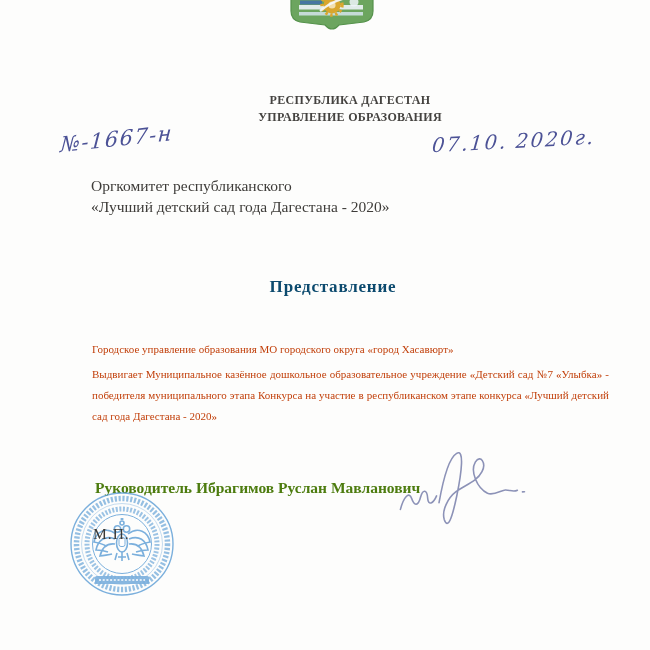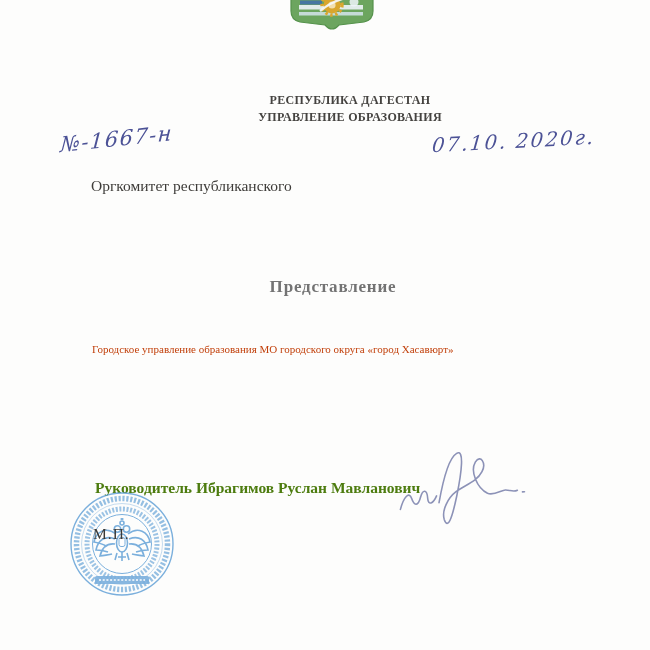--- a/index.html
+++ b/index.html
@@ -22,21 +22,21 @@
   }
   .hand-number{left:60px;top:127px;font-size:21px;letter-spacing:1.5px;
     transform:rotate(-6deg) skewX(-10deg);}
   .hand-date{left:432px;top:129px;font-size:20px;letter-spacing:2px;
     transform:rotate(-3deg) skewX(-8deg);}
   
   .addressee{position:absolute;left:91px;top:176px;font-size:15.5px;line-height:20.5px;color:#3e3c39;}
   
   .doc-title{
     position:absolute;left:20px;top:277px;width:626px;text-align:center;
-    font-weight:bold;font-size:17px;letter-spacing:.8px;color:#737373;
+    font-weight:bold;font-size:17px;letter-spacing:.8px;color:#0c4a6e;
   }
   
   .para{position:absolute;left:92px;width:517px;font-size:11px;line-height:21.2px;color:#c2410c;}
   .para-1{top:328px;}
   .para-2{top:353px;text-align:justify;}
   
   .sig-row{position:absolute;left:95px;top:479px;font-weight:bold;font-size:15.5px;color:#4d7c0f;white-space:nowrap;}
   .sig-svg{position:absolute;left:393px;top:441px;opacity:.9;}
   
   .stamp-svg{position:absolute;left:67px;top:489px;opacity:.82;filter:blur(.4px);}
@@ -66,25 +66,27 @@
   <div class="letterhead">
     <div>РЕСПУБЛИКА ДАГЕСТАН</div>
     <div>УПРАВЛЕНИЕ ОБРАЗОВАНИЯ</div>
   </div>
 
   <div class="hand hand-number">№-1667-н</div>
   <div class="hand hand-date">07.10. 2020г.</div>
 
   <div class="addressee">
     <div>Оргкомитет республиканского</div>
+    <div>«Лучший детский сад года Дагестана - 2020»</div>
   </div>
 
   <div class="doc-title">Представление</div>
 
   <p class="para para-1">Городское управление образования МО городского округа «город Хасавюрт»</p>
+  <p class="para para-2">Выдвигает Муниципальное казённое дошкольное образовательное учреждение «Детский сад №7 «Улыбка» - победителя муниципального этапа Конкурса на участие в республиканском этапе конкурса «Лучший детский сад года Дагестана - 2020»</p>
 
   <div class="sig-row">
     <span>Руководитель</span>
     <span> </span>
     <span>Ибрагимов Руслан Мавланович</span>
   </div>
 
   <svg class="sig-svg" width="142" height="92" viewBox="0 0 142 92">
     <g fill="none" stroke="var(--signature_ink,#8087b0)" stroke-width="1.6" stroke-linecap="round" transform="rotate(-4 70 46)">
       <path d="M6,64 C10,52 16,46 18,54 C20,62 24,62 27,53 C30,45 34,46 34,55 C34,62 39,61 43,53"></path>

